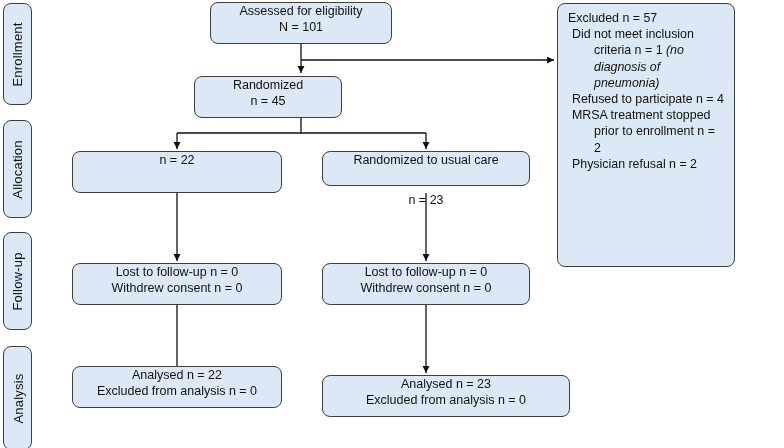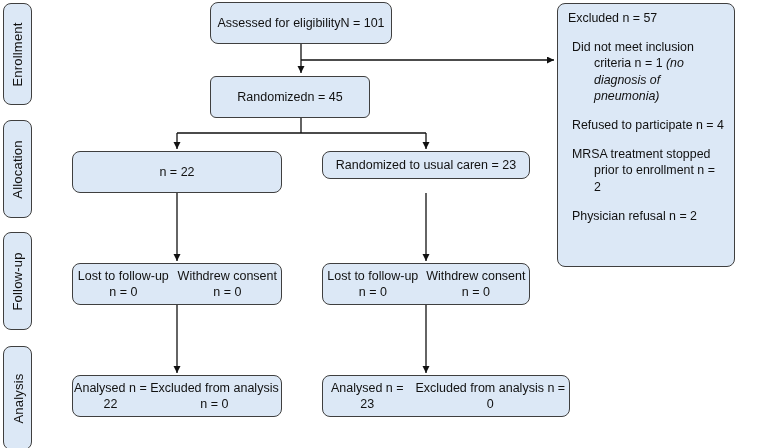--- a/index.html
+++ b/index.html
@@ -14,23 +14,22 @@
   }
   .box {
     position: absolute;
     box-sizing: border-box;
     background: var(--box_fill, #dce8f6);
     border: 1.5px solid var(--box_border, #3f3f3f);
     border-radius: 8px;
   }
   .flowbox {
     display: flex;
-    flex-direction: row;
+    flex-direction: column;
     align-items: center;
-    justify-content: center;
     text-align: center;
     font-size: 12.5px;
     line-height: 16px;
   }
   .stage {
     display: flex;
     align-items: center;
     justify-content: center;
   }
   .stage span {
@@ -38,21 +37,21 @@
     white-space: nowrap;
     font-size: 13px;
     letter-spacing: 0.2px;
   }
   .excbox {
     font-size: 12.4px;
     line-height: 16.2px;
     padding: 6px 9px 6px 8px;
   }
   .exc-title { padding-left: 2px; }
-  .exc-item { padding-left: 28px; text-indent: -22px; margin-top: 13px; }
+  .exc-item { padding-left: 28px; text-indent: -22px; }
   .exc-item i { font-style: italic; }
   svg.connectors {
     position: absolute;
     left: 0; top: 0;
     width: 784px; height: 448px;
     pointer-events: none;
   }
   svg.connectors path, svg.connectors line {
     stroke: var(--arrow, #111111);
     stroke-width: 1.3;
@@ -93,45 +92,45 @@
   </div>
   <div class="box stage" style="left:3px; top:346px; width:29px; height:104px;">
     <span>Analysis</span>
   </div>
 
   <div class="box flowbox" style="left:210px; top:2px;  width:182px; height:42px;">
     <div>Assessed for eligibility</div>
     <div>N = 101</div>
   </div>
 
-  <div class="box flowbox" style="left:210px; top:76px; width:160px; height:42px;border-radius:6px;">
+  <div class="box flowbox" style="left:194px; top:76px; width:148px; height:42px;">
     <div>Randomized</div>
     <div>n = 45</div>
   </div>
 
   <div class="box flowbox" style="left:72px; top:151px; width:210px; height:42px;">
     <div>n = 22</div>
   </div>
 
-  <div class="box flowbox" style="left:322px; top:151px; width:208px; height:28px;">
+  <div class="box flowbox" style="left:322px; top:151px; width:208px; height:35px;gap:24px;">
     <div>Randomized to usual care</div>
     <div>n = 23</div>
   </div>
 
   <div class="box flowbox" style="left:72px; top:263px; width:210px; height:42px;">
     <div>Lost to follow-up n = 0</div>
     <div>Withdrew consent n = 0</div>
   </div>
 
   <div class="box flowbox" style="left:322px; top:263px; width:208px; height:42px;">
     <div>Lost to follow-up n = 0</div>
     <div>Withdrew consent n = 0</div>
   </div>
 
-  <div class="box flowbox" style="left:72px; top:375px; width:210px; height:42px;">
+  <div class="box flowbox" style="left:72px; top:366px; width:210px; height:42px;">
     <div>Analysed n = 22</div>
     <div>Excluded from analysis n = 0</div>
   </div>
 
   <div class="box flowbox" style="left:322px; top:375px; width:248px; height:42px;">
     <div>Analysed n = 23</div>
     <div>Excluded from analysis n = 0</div>
   </div>
 
   <div class="box excbox" style="left:557px; top:3px; width:178px; height:264px;">

